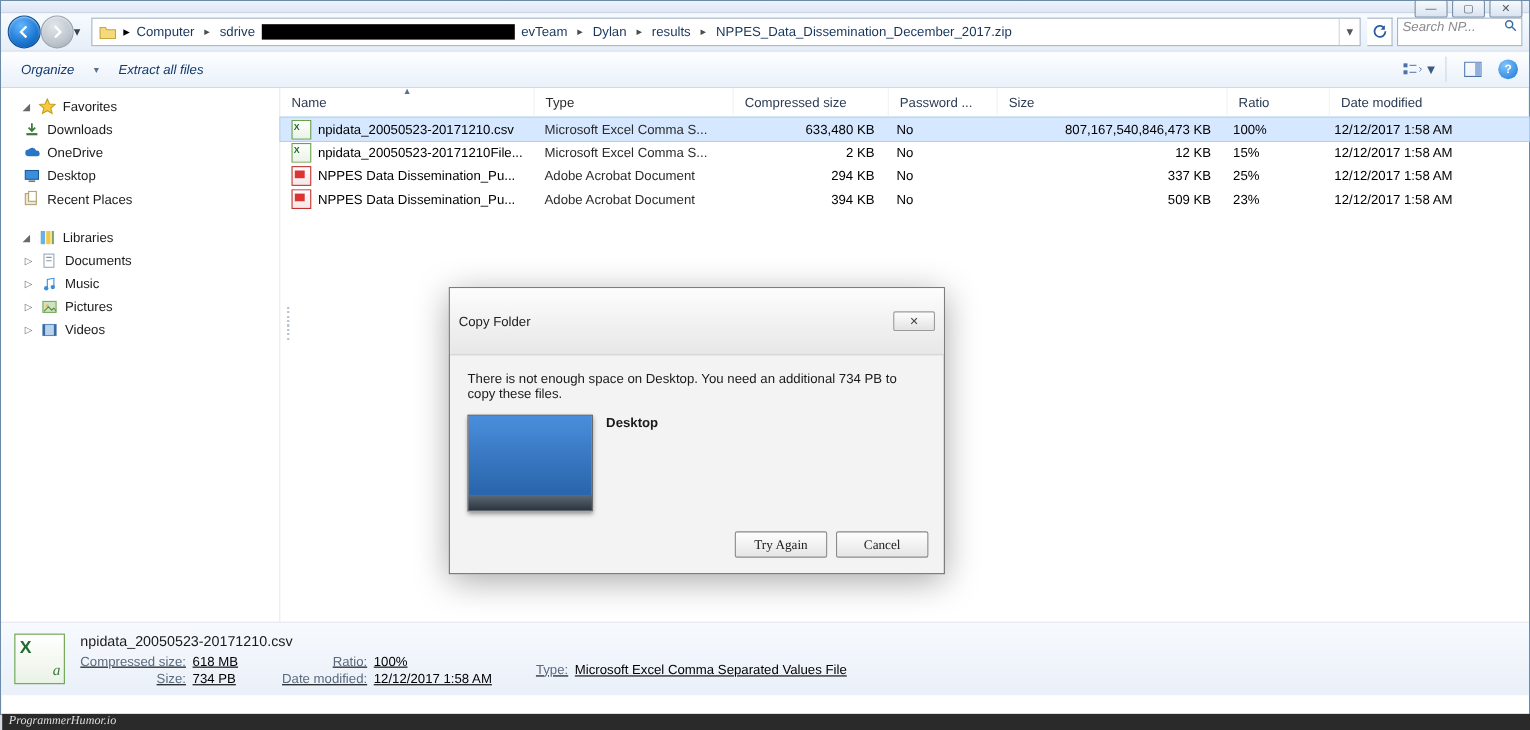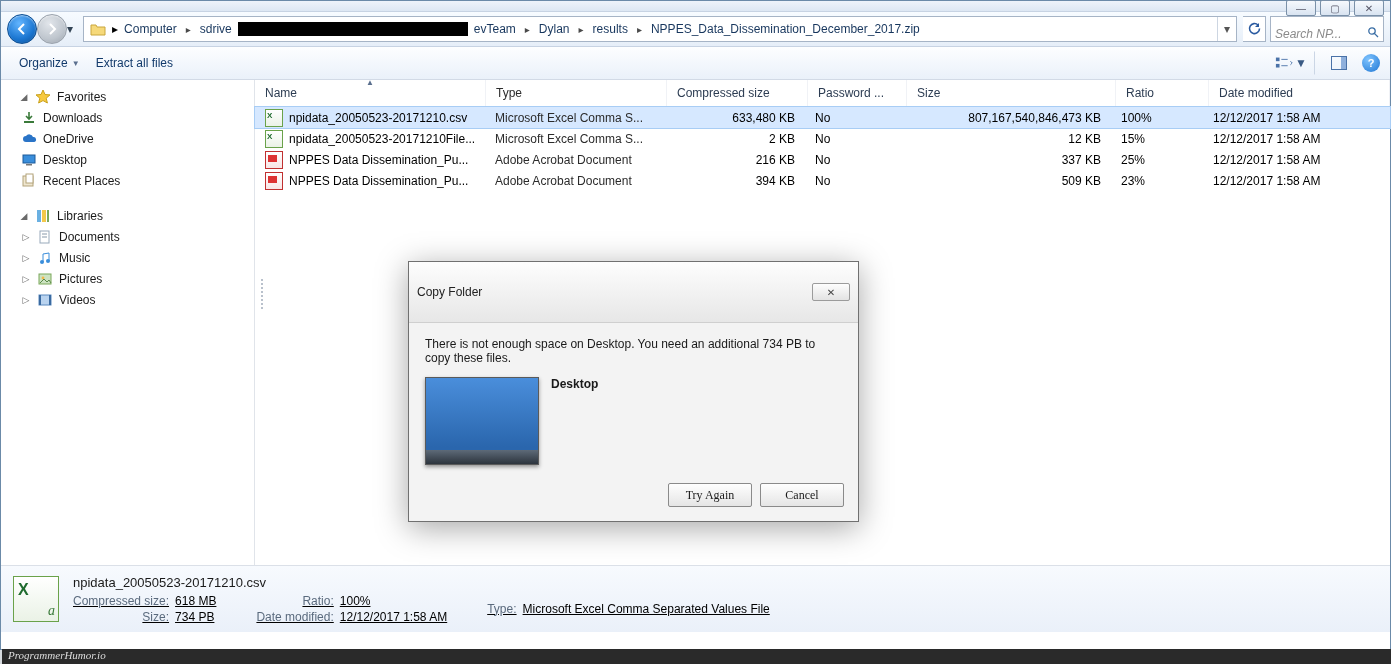--- a/index.html
+++ b/index.html
@@ -15,25 +15,25 @@
   .navcircle.disabled{background:radial-gradient(circle at 40% 30%,#e2e6eb,#bfc6ce 60%,#9aa2ac);border-color:#9aa2ac;color:#f0f2f5;}
   .crumb-box{flex:1;margin:0 6px 0 10px;height:24px;border:1px solid #a6b4c6;background:#fff;display:flex;align-items:center;overflow:hidden;}
   .crumb-icon{width:20px;height:20px;margin:0 4px;display:flex;align-items:center;justify-content:center;}
   .crumb{display:flex;align-items:center;height:100%;}
   .crumb span.seg{padding:0 6px;line-height:24px;color:#17365d;white-space:nowrap;}
   .crumb .tri{color:#4a4a4a;padding:0 3px;font-size:10px;}
   .redact{display:inline-block;height:14px;background:#000;width:230px;vertical-align:middle;}
   .crumb-end{margin-left:auto;display:flex;align-items:center;height:100%;}
   .crumb-drop{border-left:1px solid #cdd6e2;height:100%;width:18px;display:flex;align-items:center;justify-content:center;color:#555;}
   .refresh{width:22px;height:24px;border:1px solid #a6b4c6;border-left:none;background:#fff;display:flex;align-items:center;justify-content:center;color:#2a5aa0;}
-  .searchbox{width:104px;height:24px;border:1px solid #a6b4c6;background:#fff;margin-left:4px;display:flex;align-items:flex-end;padding:0 4px;color:#8a8a8a;font-style:italic;}
+  .searchbox{width:104px;height:24px;border:1px solid #a6b4c6;background:#fff;margin-left:4px;display:flex;align-items:flex-start;padding:0 4px;color:#8a8a8a;font-style:italic;}
   .searchbox .mag{margin-left:auto;color:#3a6ea5;font-style:normal;}
   
   .cmdbar{height:32px;background:linear-gradient(#fdfeff,#eaf1fa);border-bottom:1px solid #d2dae6;display:flex;align-items:center;padding:0 10px;color:#123a6b;}
-  .cmdbar .cmd{padding:4px 8px;display:flex;align-items:center;gap:4px;}
+  .cmdbar .cmd{padding:4px 8px;display:flex;align-items:center;gap:16px;font-style:italic;}
   .cmdbar .cmd .dd{font-size:8px;color:#5a6f8e;}
   .cmdbar .right{margin-left:auto;display:flex;align-items:center;gap:6px;}
   .viewbtn{width:32px;height:22px;border:1px solid transparent;display:flex;align-items:center;justify-content:center;color:#3a5a84;}
   .viewbtn.sep{border-left:1px solid #cbd6e5;padding-left:8px;}
   .help{width:18px;height:18px;border-radius:50%;background:radial-gradient(circle at 35% 30%,#7fc4ff,#1e76d3);color:#fff;display:flex;align-items:center;justify-content:center;font-weight:bold;font-size:11px;}
   
   .body{display:flex;height:485px;}
   .navpane{width:259px;border-right:1px solid #e0e4ea;background:#fff;overflow:auto;padding:6px 0;}
   .navpane .group{margin-bottom:14px;}
   .navpane .node{display:flex;align-items:center;height:21px;padding-left:18px;gap:6px;}
@@ -331,21 +331,21 @@
             <div class="c-size">12 KB</div>
             <div class="c-ratio">15%</div>
             <div class="c-date">12/12/2017 1:58 AM</div>
           </div>
           <div class="row">
             <div class="c-name">
               <span class="fi-ico fi-pdf"></span>
               <span>NPPES Data Dissemination_Pu...</span>
             </div>
             <div class="c-type">Adobe Acrobat Document</div>
-            <div class="c-csize">216 KB</div>
+            <div class="c-csize">294 KB</div>
             <div class="c-pw">No</div>
             <div class="c-size">337 KB</div>
             <div class="c-ratio">25%</div>
             <div class="c-date">12/12/2017 1:58 AM</div>
           </div>
           <div class="row">
             <div class="c-name">
               <span class="fi-ico fi-pdf"></span>
               <span>NPPES Data Dissemination_Pu...</span>
             </div>

